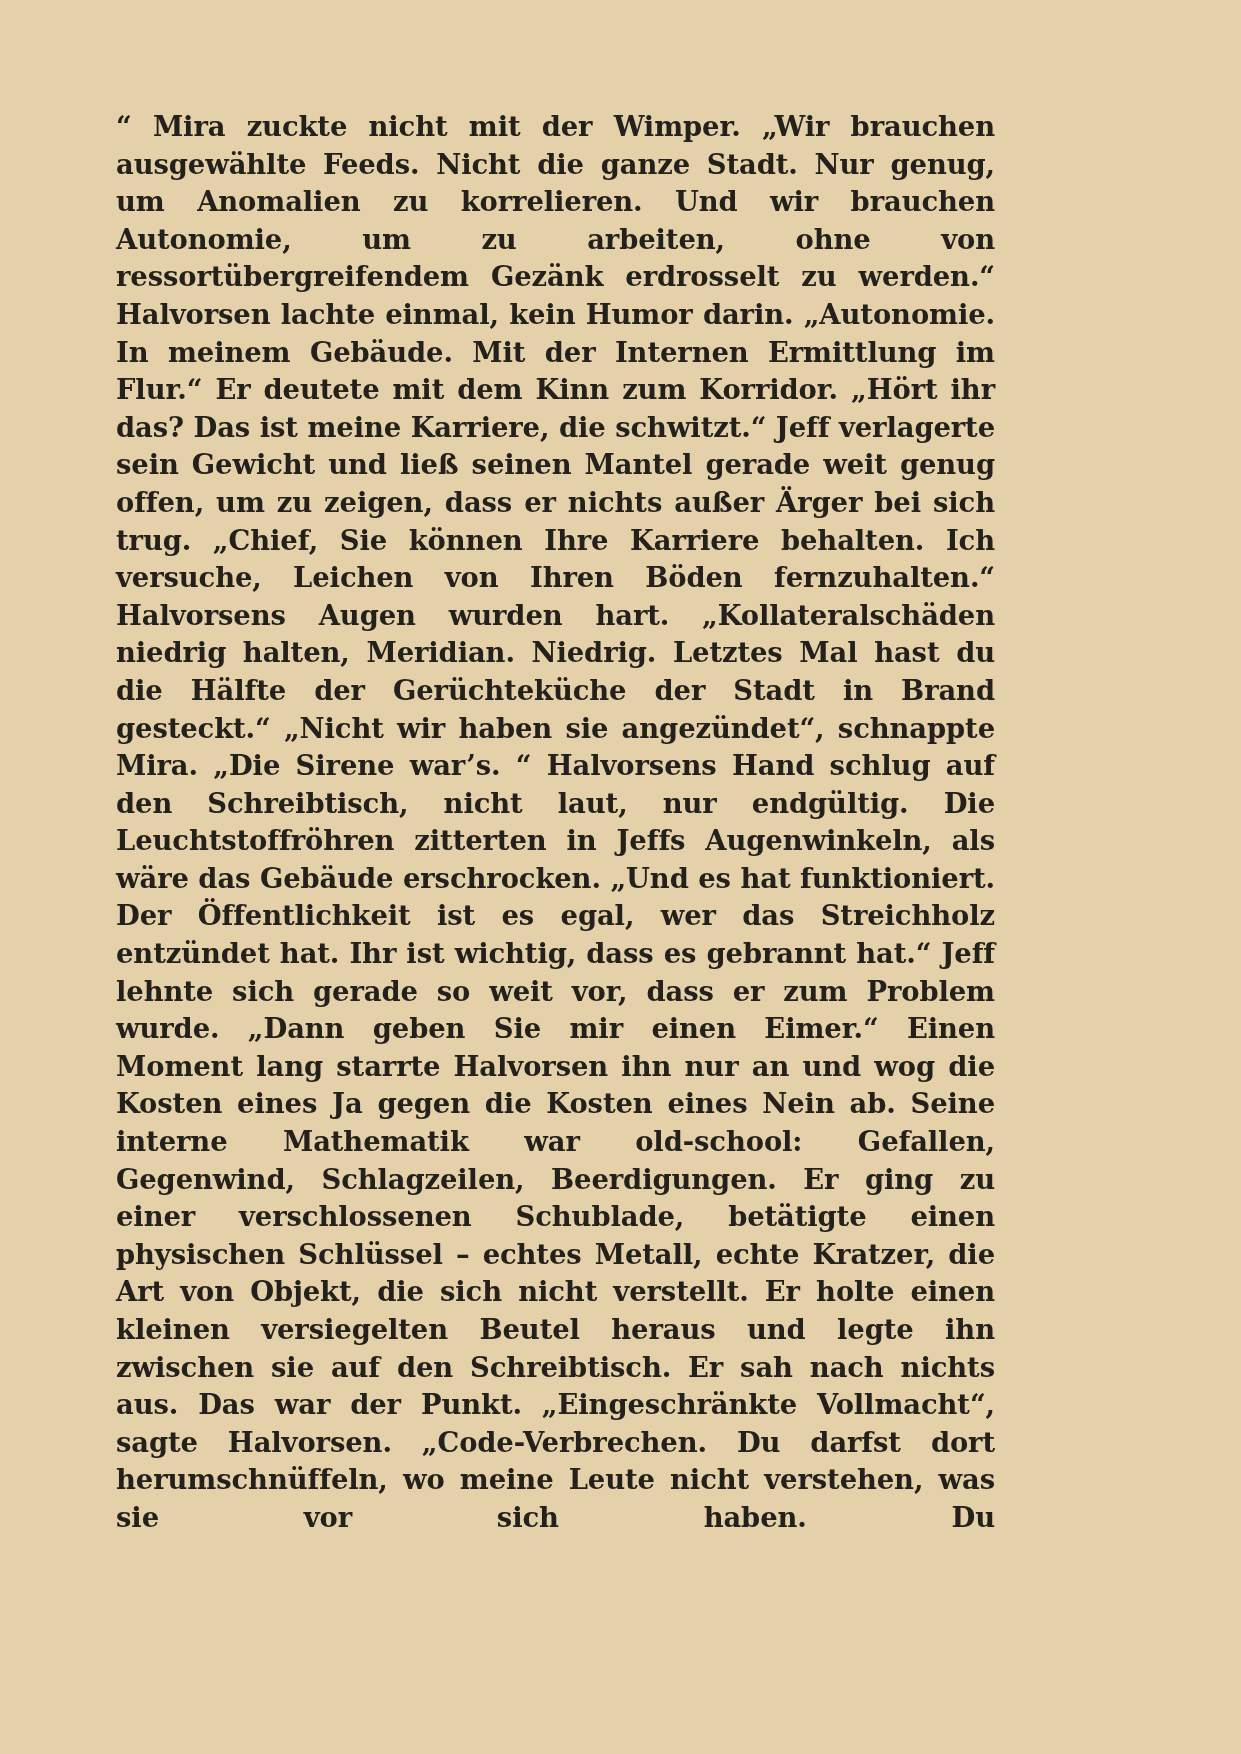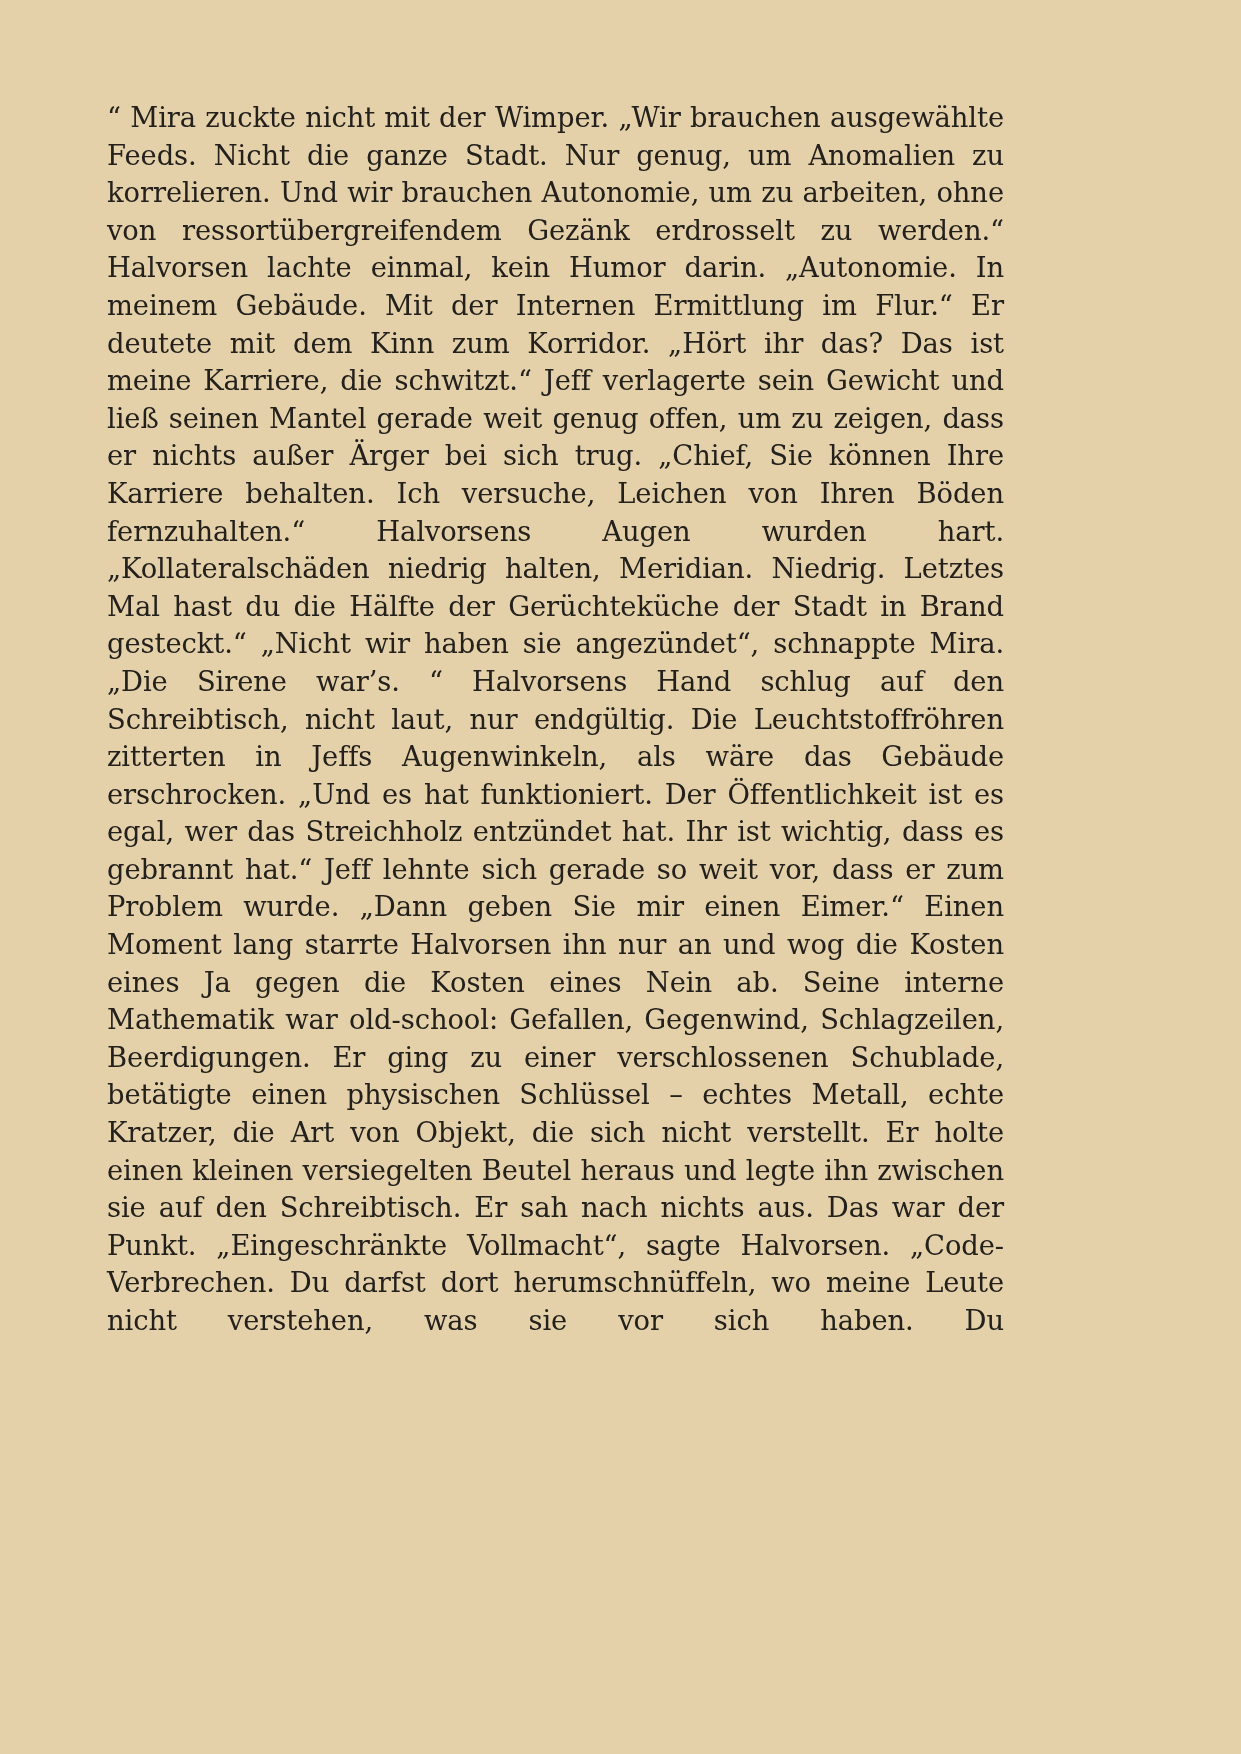--- a/index.html
+++ b/index.html
@@ -24,30 +24,31 @@
   }
 
   .text-column {
     position: absolute;
     left: 104px;
     top: 96px;
     width: 903px;
   }
 
   .body-text {
-    margin: 3px;
+    margin: 12px;
     text-align: justify;
     text-justify: inter-word;
     color: #24211d;
     font-family: "DejaVu Serif", "Liberation Serif", serif;
     font-size: 27.4px;
     line-height: 37.6px;
     letter-spacing: -0.1px;
     word-spacing: 0px;
     hyphens: none;
+    font-weight: bold;
     -webkit-hyphens: none;
   }
 
   
   .body-text::after {
     content: "";
     display: inline-block;
     width: 100%;
   }
 </style>

